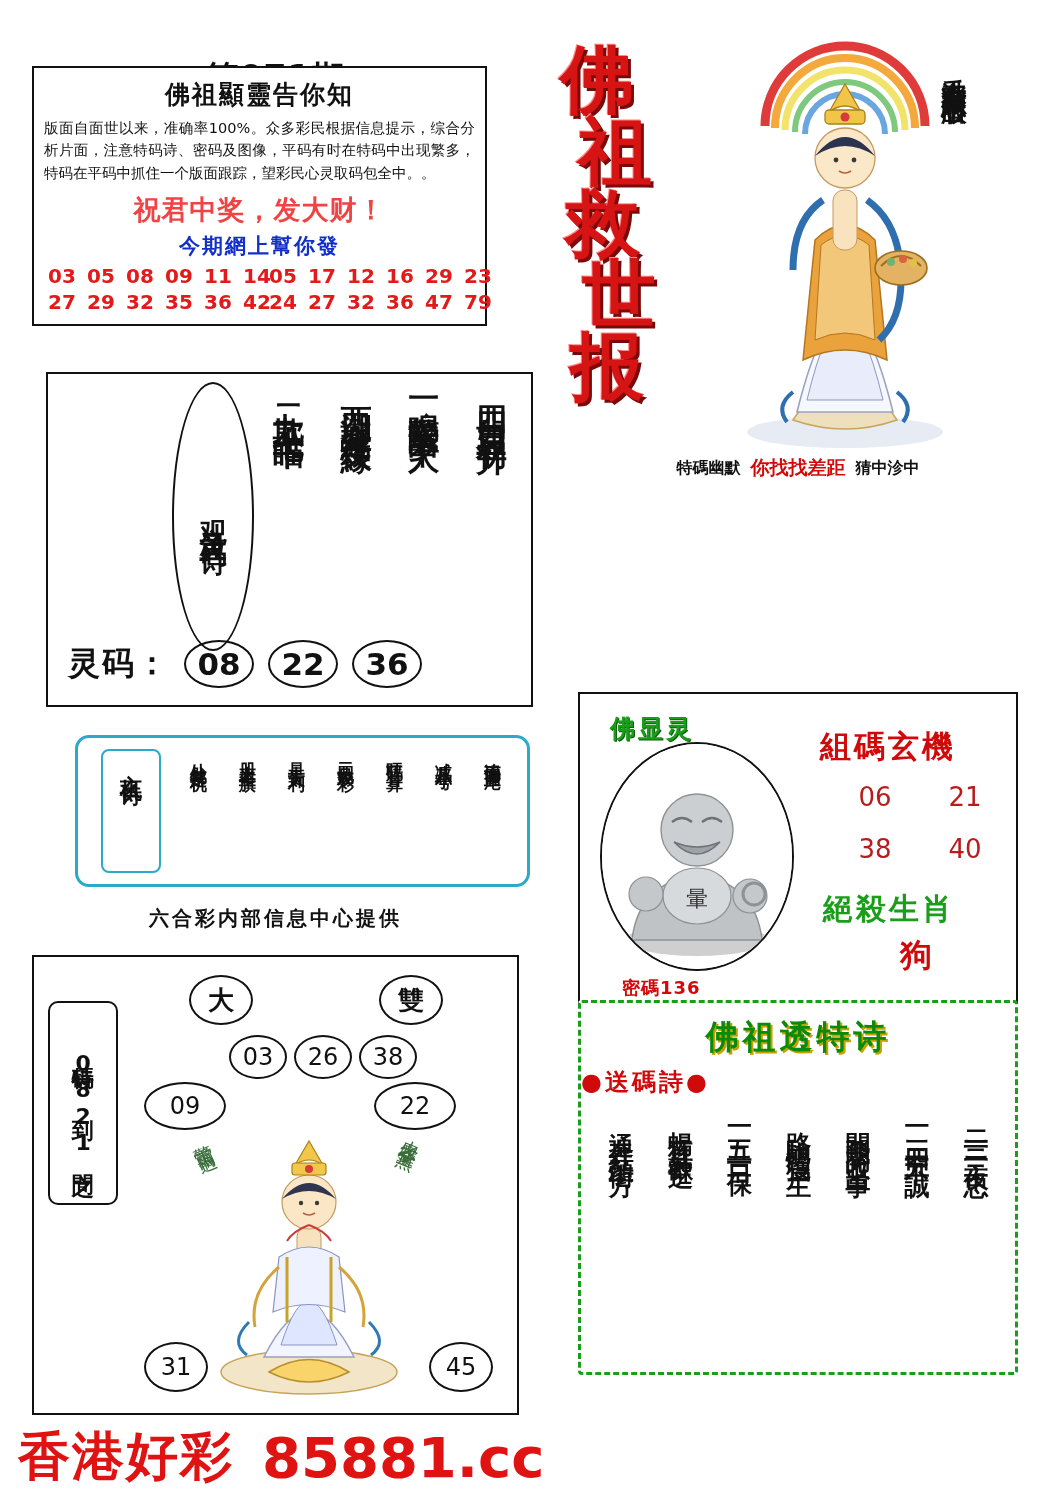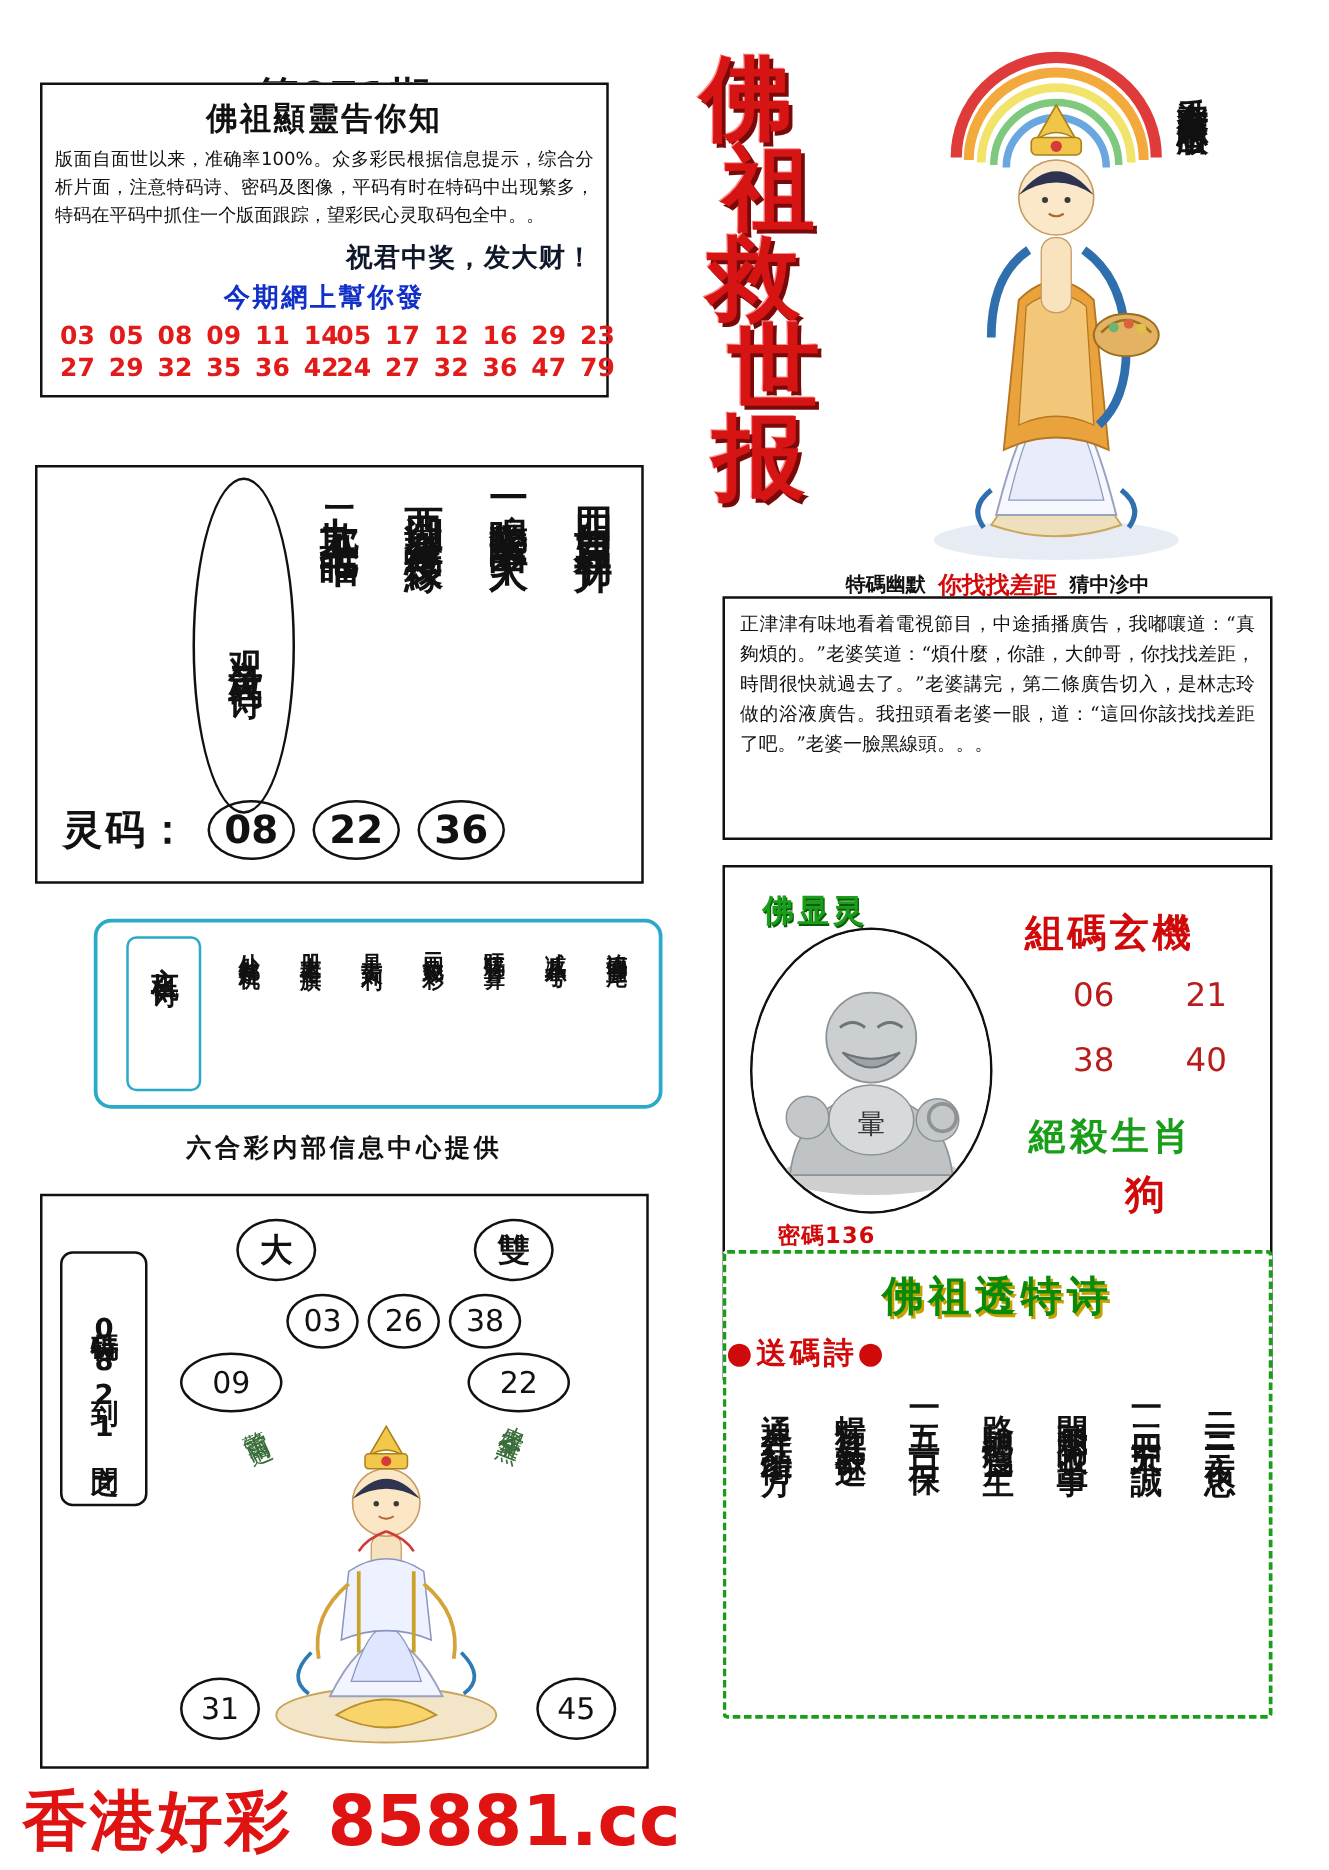--- a/index.html
+++ b/index.html
@@ -21,34 +21,34 @@
   
   .notice{position:absolute;left:32px;top:66px;width:455px;padding:6px 10px 10px;}
   .notice h2{
     margin:4px 0 6px;text-align:center;font-size:25px;font-weight:bold;color:#111;
     letter-spacing:2px;
   }
   .notice p{
     margin:0;font-size:14.5px;line-height:1.55;color:#111;text-align:justify;
   }
   .notice .red-center{
-    color:#0f172a;text-align:right;font-size:21px;font-weight:bold;margin:8px 0 2px;
+    color:#ef4444;text-align:center;font-size:27px;font-weight:bold;margin:8px 0 2px;
     letter-spacing:1px;
   }
   .notice .blue-center{
     color:#1230c8;text-align:center;font-size:21px;font-weight:bold;margin:4px 0 4px;
     letter-spacing:2px;
   }
   .numgrid{display:flex;justify-content:space-between;padding:0 4px;}
   .numgrid .half{display:flex;flex-direction:column;gap:2px;}
   .numrow{display:flex;gap:13px;color:#e21a1a;font-size:20px;font-weight:bold;}
   .numrow span{width:26px;text-align:center;}
 
   
-  .poem{position:absolute;left:28px;top:372px;width:487px;height:335px;padding:8px 6px;}
+  .poem{position:absolute;left:46px;top:372px;width:487px;height:335px;padding:8px 6px;}
   .poem-inner{display:flex;flex-direction:row-reverse;justify-content:flex-start;align-items:flex-start;height:250px;gap:0;}
   .vcol{
     writing-mode:vertical-rl;text-orientation:upright;
     font-size:31px;line-height:1.28;color:#111;font-weight:bold;
     letter-spacing:6px;margin:0 14px;height:245px;
     font-family:"DejaVu Serif","Liberation Serif",serif;
   }
   .oval-title{
     margin-left:14px;width:78px;height:265px;border:2px solid #111;border-radius:50%;
     display:flex;align-items:center;justify-content:center;
@@ -396,21 +396,20 @@
     </g>
     <path d="M58 352 q-18 14 -6 30" stroke="#2f6fae" stroke-width="4" fill="none"></path>
     <path d="M162 352 q18 14 6 30" stroke="#2f6fae" stroke-width="4" fill="none"></path>
   </svg>
 
   <div class="joke-head">
     <span class="k1">特碼幽默</span>
     <span class="k2">你找找差距</span>
     <span class="k3">猜中沴中</span>
   </div>
-  <div class="joke-box">正津津有味地看着電視節目，中途插播廣告，我嘟嚷道：“真夠煩的。”老婆笑道：“煩什麼，你誰，大帥哥，你找找差距，時間很快就過去了。”老婆講完，第二條廣告切入，是林志玲做的浴液廣告。我扭頭看老婆一眼，道：“這回你該找找差距了吧。”老婆一臉黑線頭。。。</div>
 
   <div class="zuma-box">
     <div class="zuma-left">
       <div class="fo-xian">佛显灵</div>
       <div class="buddha-oval">
         <svg viewBox="0 0 190 225" width="190" height="225">
           <rect x="0" y="0" width="190" height="225" fill="#ffffff"></rect>
           <ellipse cx="95" cy="196" rx="72" ry="16" fill="#cfcfcf"></ellipse>
           <path d="M30 196 Q36 140 95 130 Q154 140 160 196 Z" fill="#bfc3c6" stroke="#8d9295" stroke-width="1.4"></path>
           <ellipse cx="95" cy="152" rx="34" ry="28" fill="#d7dadd" stroke="#8d9295" stroke-width="1.2"></ellipse>

